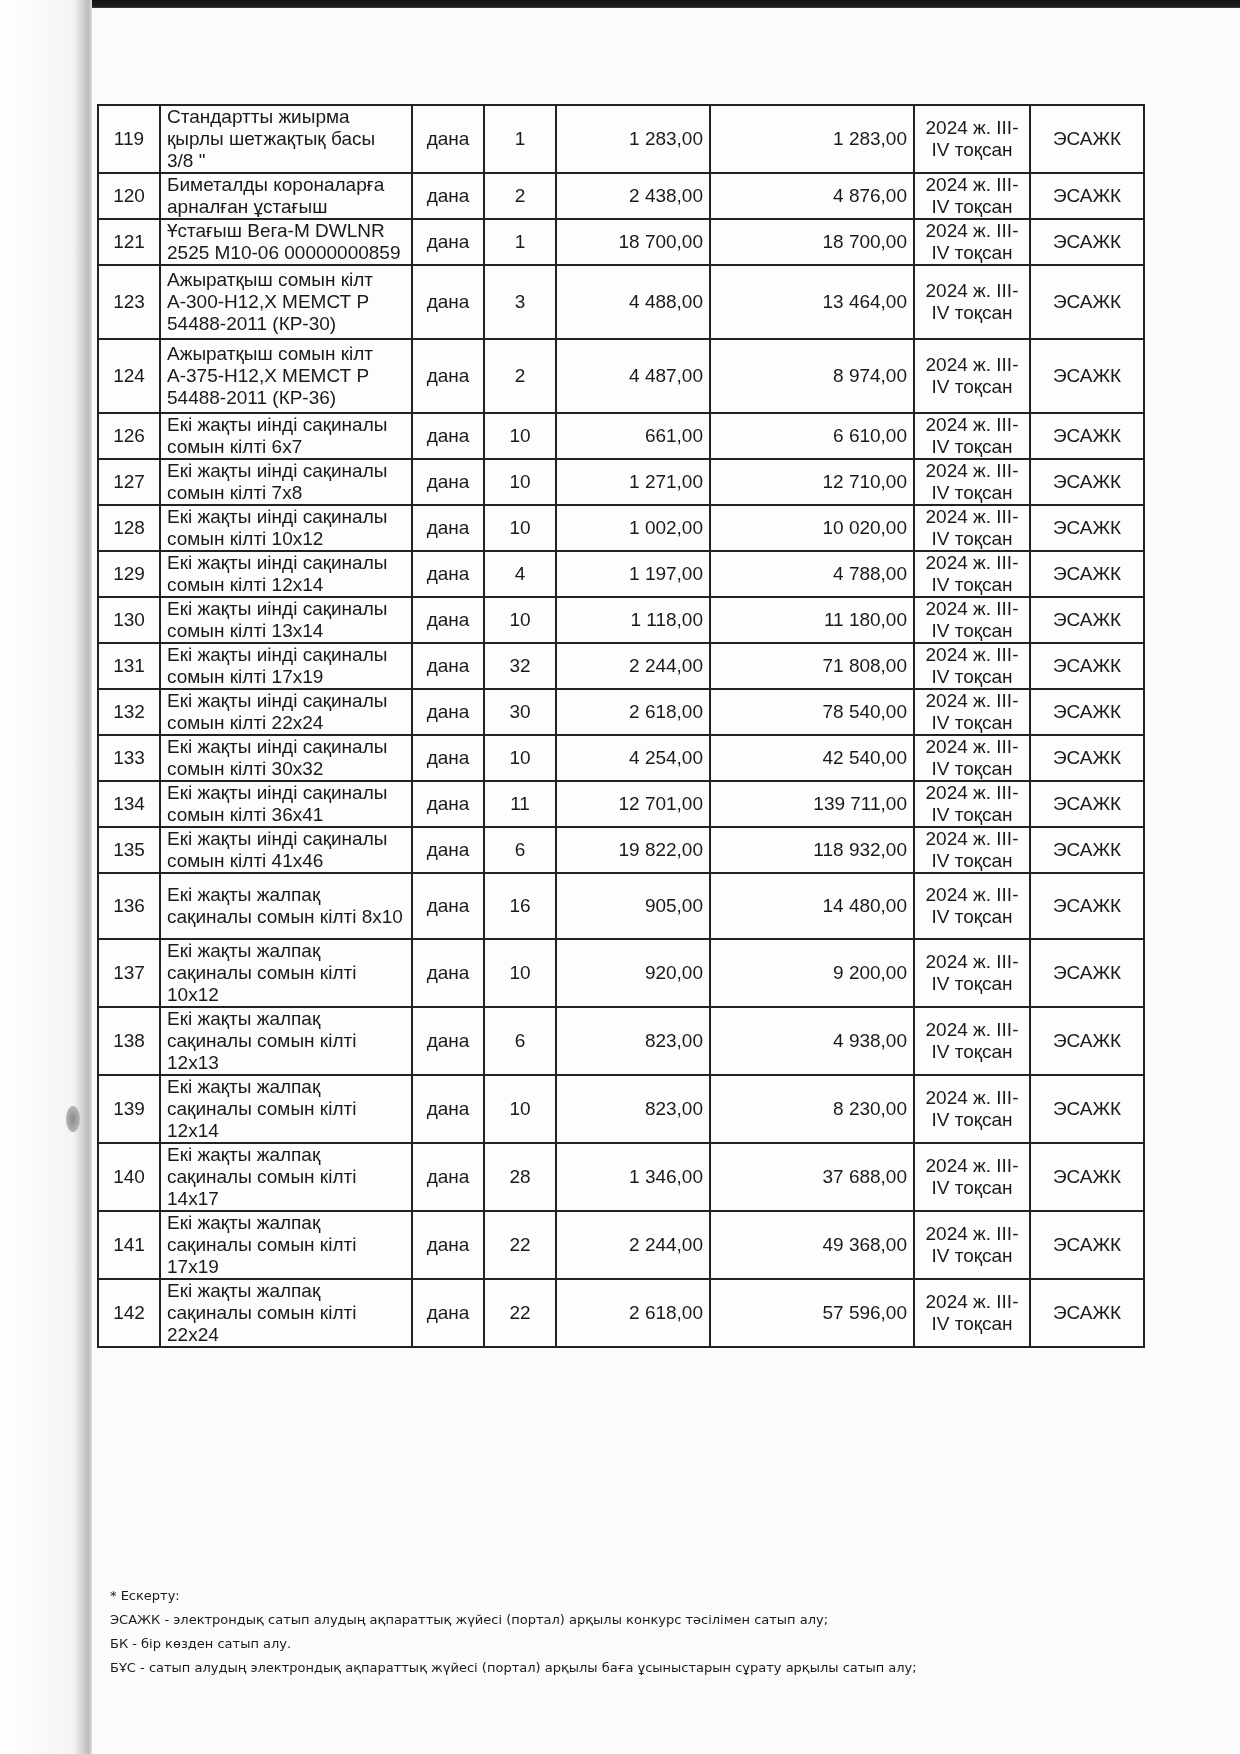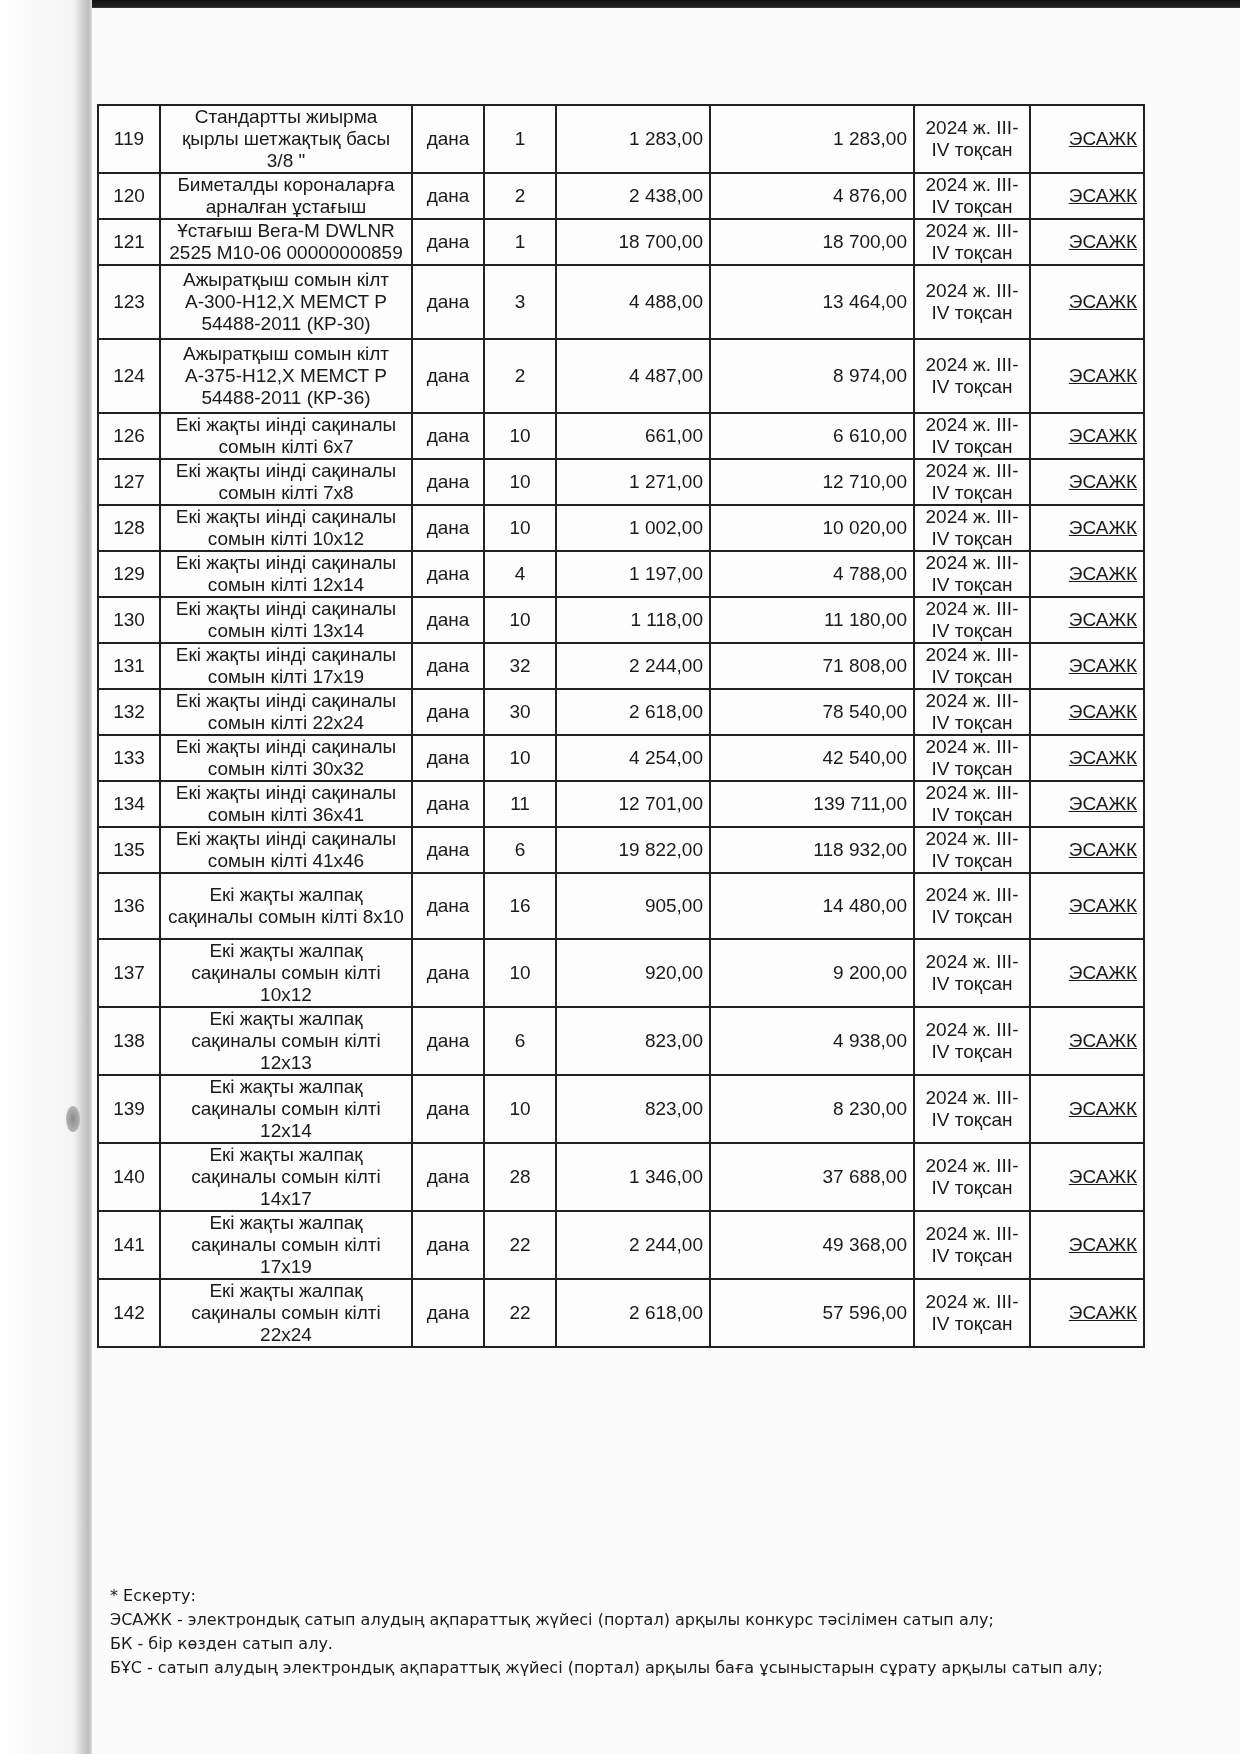--- a/index.html
+++ b/index.html
@@ -33,35 +33,35 @@
     font-size: 19px;
     background: #fdfdfd;
   }
   table.items td {
     border: 2px solid #222;
     padding: 0 6px;
     vertical-align: middle;
     line-height: 22px;
   }
   td.c-num { text-align: center; width: 48px; }
-  td.c-name { text-align: center; width: 238px; }
+  td.c-name { text-align: left; width: 238px; }
   td.c-unit { text-align: center; width: 58px; }
   td.c-qty { text-align: center; width: 58px; }
   td.c-price { text-align: right; width: 140px; padding-right: 22px; }
   td.c-total { text-align: right; width: 190px; padding-right: 22px; }
   td.c-period { text-align: center; width: 102px; }
-  td.c-method { text-align: right; width: 100px; text-decoration: underline; }
+  td.c-method { text-align: center; width: 100px; }
   tr.h-a td { height: 66px; }
   tr.h-b td { height: 44px; }
   tr.h-c td { height: 72px; }
   tr.h-e td { height: 64px; }
   .notes {
     position: absolute; left: 110px; top: 1584px; width: 1100px;
     font-family: "DejaVu Sans", sans-serif;
-    font-size: 16px; line-height: 24px; color: #1a1a1a;
+    font-size: 13px; line-height: 24px; color: #1a1a1a;
   }
   .notes div { white-space: nowrap; }
 </style>
 </head>
 <body>
 
 <div class="scan-top"></div>
 <div class="left-margin"></div>
 <div class="page"></div>
 <div class="punch-hole"></div>

